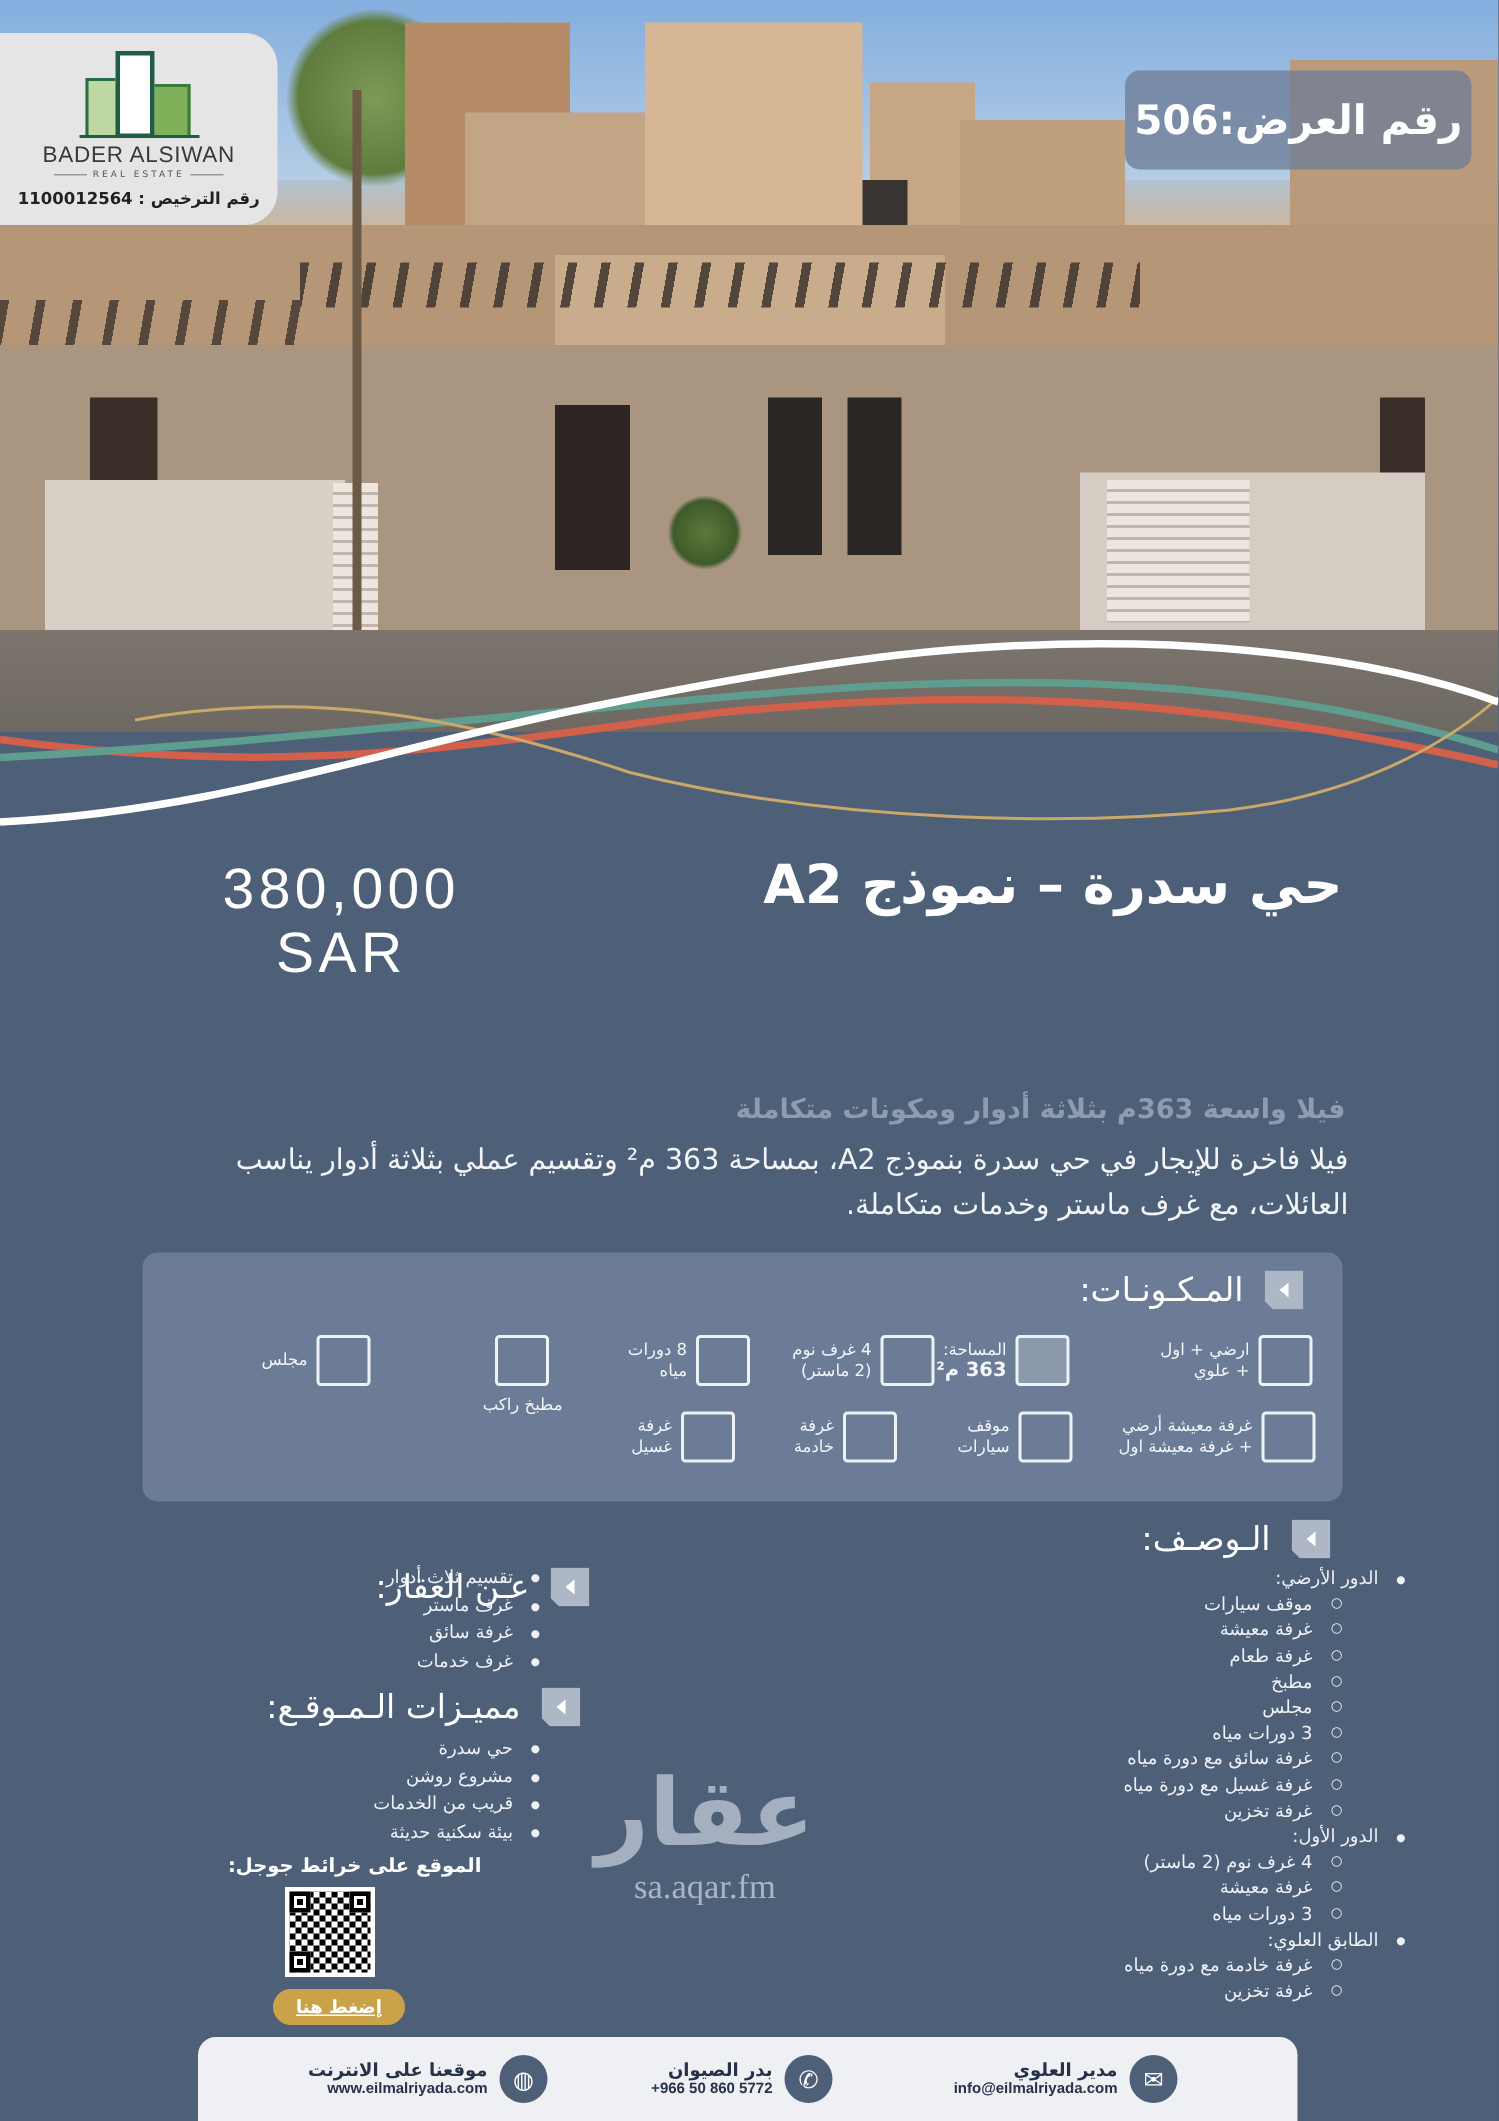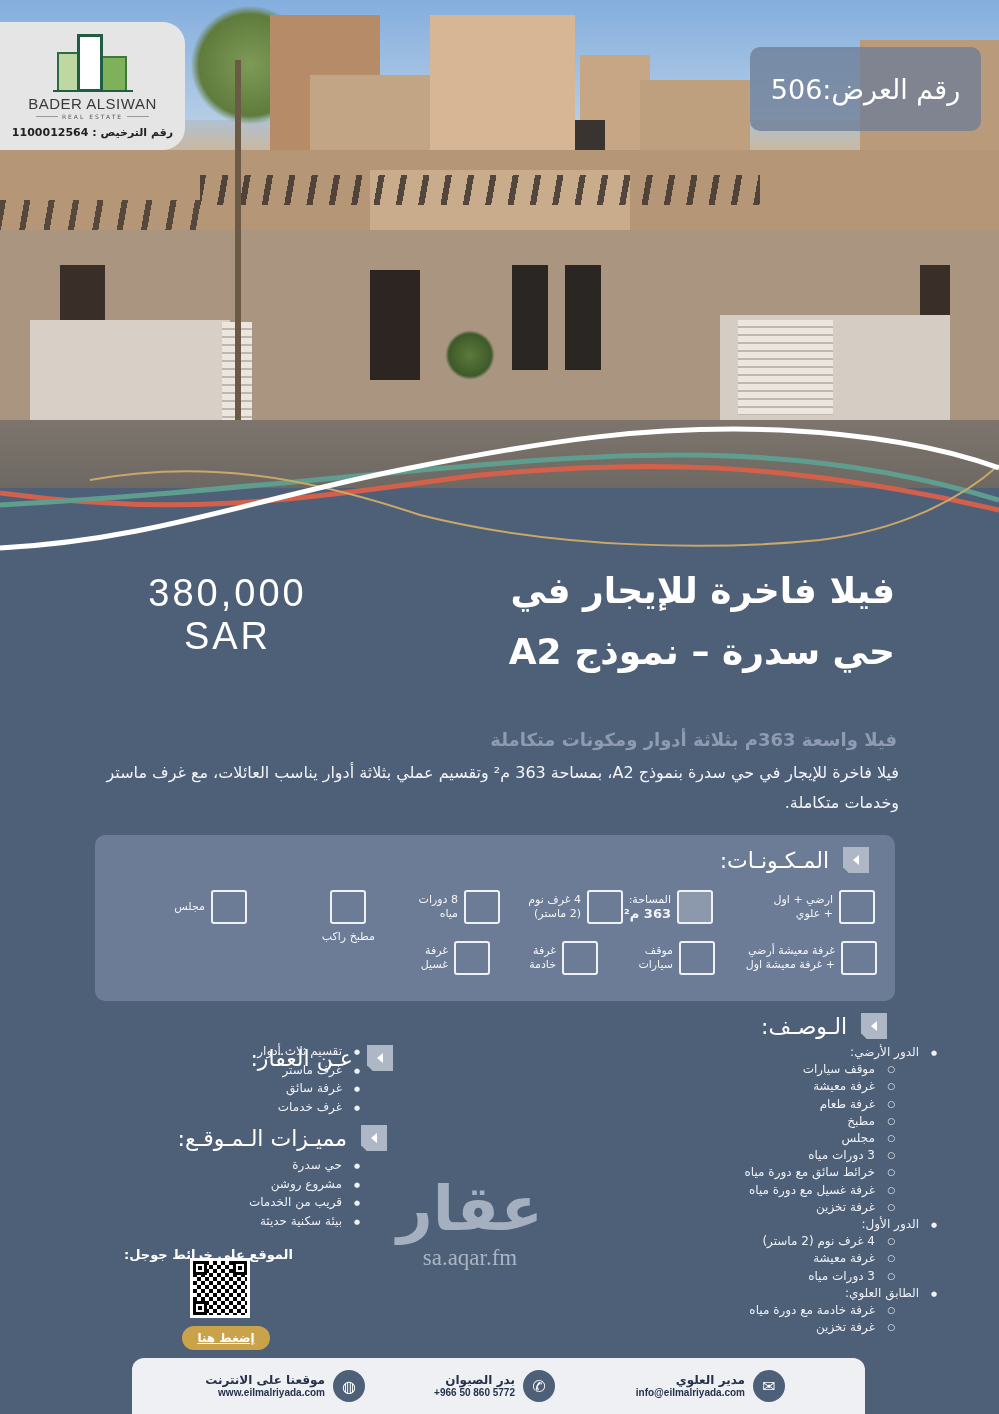--- a/index.html
+++ b/index.html
@@ -60,39 +60,39 @@
   .lm2 { left:32px; width:26px; height:58px; background:#ffffff; border:3px solid #1f5e43; }
   .lm3 { left:56px; width:26px; height:36px; background:#7fb05a; border:2px solid #3c7a3a; }
   .lm-base { left:8px; width:80px; height:2px; background:#1f5e43; }
   .logo-name { color:#37393c; font-family:"Liberation Sans",sans-serif; font-size:15px; letter-spacing:0.5px; margin-top:3px; }
   .logo-sub { color:#555; font-size:6px; letter-spacing:2px; margin-top:1px; display:flex; align-items:center; gap:4px; }
   .logo-sub i { display:inline-block; width:22px; height:1px; background:#999; }
   .logo-license { color:#222; font-size:11px; margin-top:6px; direction:rtl; font-weight:bold; }
 
   
   .offer-badge {
-    position:absolute; left:750px; top:47px; width:231px; height:84px;
+    position:absolute; left:750px; top:47px; width:231px; height:66px;
     background: rgba(110,125,150,0.78); border-radius:10px;
     display:flex; align-items:center; justify-content:center;
-    font-size:27px; font-weight:normal; color:#ffffff; direction:rtl;
+    font-size:27px; font-weight:bold; color:#ffffff; direction:rtl;
   }
 
   
   .title-block {
     position:absolute; right:104px; top:560px; width:440px;
     direction:rtl; text-align:right;
   }
   .title-line { font-size:36px; font-weight:bold; line-height:61px; color:#ffffff; }
   .price-block { position:absolute; left:110px; top:560px; width:235px; text-align:center; }
   .price-label { font-size:34px; font-weight:bold; letter-spacing:4px; direction:rtl; line-height:48px; }
   .price-amount { font-family:"Liberation Sans",sans-serif; font-size:38px; letter-spacing:3px; line-height:46px; margin-top:10px; }
   .price-currency { font-family:"Liberation Sans",sans-serif; font-size:38px; letter-spacing:3px; line-height:40px; }
 
   .subtitle { position:absolute; right:102px; top:729px; font-size:18px; font-weight:bold; color:#8e9bb0; direction:rtl; }
-  .description { position:absolute; right:100px; top:758px; width:800px; font-size:16px; line-height:30px; color:#f2f4f8; direction:rtl; text-align:right; }
+  .description { position:absolute; right:100px; top:758px; width:800px; font-size:19px; line-height:30px; color:#f2f4f8; direction:rtl; text-align:right; }
 
   
   .components {
     position:absolute; left:95px; top:835px; width:800px; height:166px;
     background:#6c7c96; border-radius:10px;
   }
   .sec-head { position:absolute; display:flex; align-items:center; direction:rtl; gap:14px; }
   .sec-arrow {
     width:26px; height:26px; background:#aeb7c6; position:relative;
     clip-path: polygon(0 0,100% 0,100% 100%,22% 100%,0 78%);
@@ -113,21 +113,21 @@
   .l2 > li::before { content:"○"; position:absolute; right:24px; font-size:9px; top:0; }
   .about-list li { padding-right:22px; line-height:18.5px; }
   .about-list li::before { content:"●"; position:absolute; right:4px; font-size:7px; top:1px; }
 
   
   .wm { position:absolute; left:385px; top:1170px; width:170px; text-align:center; color:#b3bfcd; }
   .wm-ar { font-size:62px; line-height:78px; font-weight:bold; opacity:.85; }
   .wm-url { font-family:"Liberation Serif",serif; font-size:23px; line-height:20px; opacity:.9; }
 
   
-  .qr-label { position:absolute; left:124px; top:1237px; font-size:13px; font-weight:bold; direction:rtl;margin-top:10px; }
+  .qr-label { position:absolute; left:152px; top:1237px; font-size:13px; font-weight:bold; direction:rtl; }
   .qr { position:absolute; left:190px; top:1258px; width:60px; height:60px; background:#fff; padding:3px; }
   .qr-grid { width:100%; height:100%;
     background:
       conic-gradient(#000 25%,#fff 0 50%,#000 0 75%,#fff 0) 0 0/8px 8px;
   }
   .qr-corner { position:absolute; width:14px; height:14px; border:3px solid #000; background:#fff; }
   .qr-corner::after { content:""; position:absolute; left:2px; top:2px; width:4px; height:4px; background:#000; }
   .click-btn {
     position:absolute; left:182px; top:1326px; width:88px; height:24px;
     background:#caa24a; border-radius:12px; color:#fff; font-size:12px; font-weight:bold;
@@ -196,21 +196,20 @@
       <i></i>
       <span>REAL ESTATE</span>
       <i></i>
     </div>
   <div class="logo-license">رقم الترخيص : 1100012564</div>
 </div>
 
 <div class="offer-badge">رقم العرض:506</div>
 
 <div class="title-block">
-  <div class="title-line">فيلا فاخرة للإيجار في</div>
   <div class="title-line">حي سدرة – نموذج A2</div>
 </div>
 
 <div class="price-block">
   <div class="price-amount">380,000</div>
   <div class="price-currency">SAR</div>
 </div>
 
 <div class="subtitle">فيلا واسعة 363م بثلاثة أدوار ومكونات متكاملة</div>
 <div class="description">فيلا فاخرة للإيجار في حي سدرة بنموذج A2، بمساحة 363 م² وتقسيم عملي بثلاثة أدوار يناسب العائلات، مع غرف ماستر وخدمات متكاملة.</div>
@@ -277,21 +276,21 @@
 </div>
 <ul class="list l1" style="right:60px;top:1044px;">
   <li><span>الدور الأرضي:</span>
     <ul class="l2">
       <li>موقف سيارات</li>
       <li>غرفة معيشة</li>
       <li>غرفة طعام</li>
       <li>مطبخ</li>
       <li>مجلس</li>
       <li>3 دورات مياه</li>
-      <li>خرائط سائق مع دورة مياه</li>
+      <li>غرفة سائق مع دورة مياه</li>
       <li>غرفة غسيل مع دورة مياه</li>
       <li>غرفة تخزين</li>
     </ul>
   </li>
   <li><span>الدور الأول:</span>
     <ul class="l2">
       <li>4 غرف نوم (2 ماستر)</li>
       <li>غرفة معيشة</li>
       <li>3 دورات مياه</li>
     </ul>

